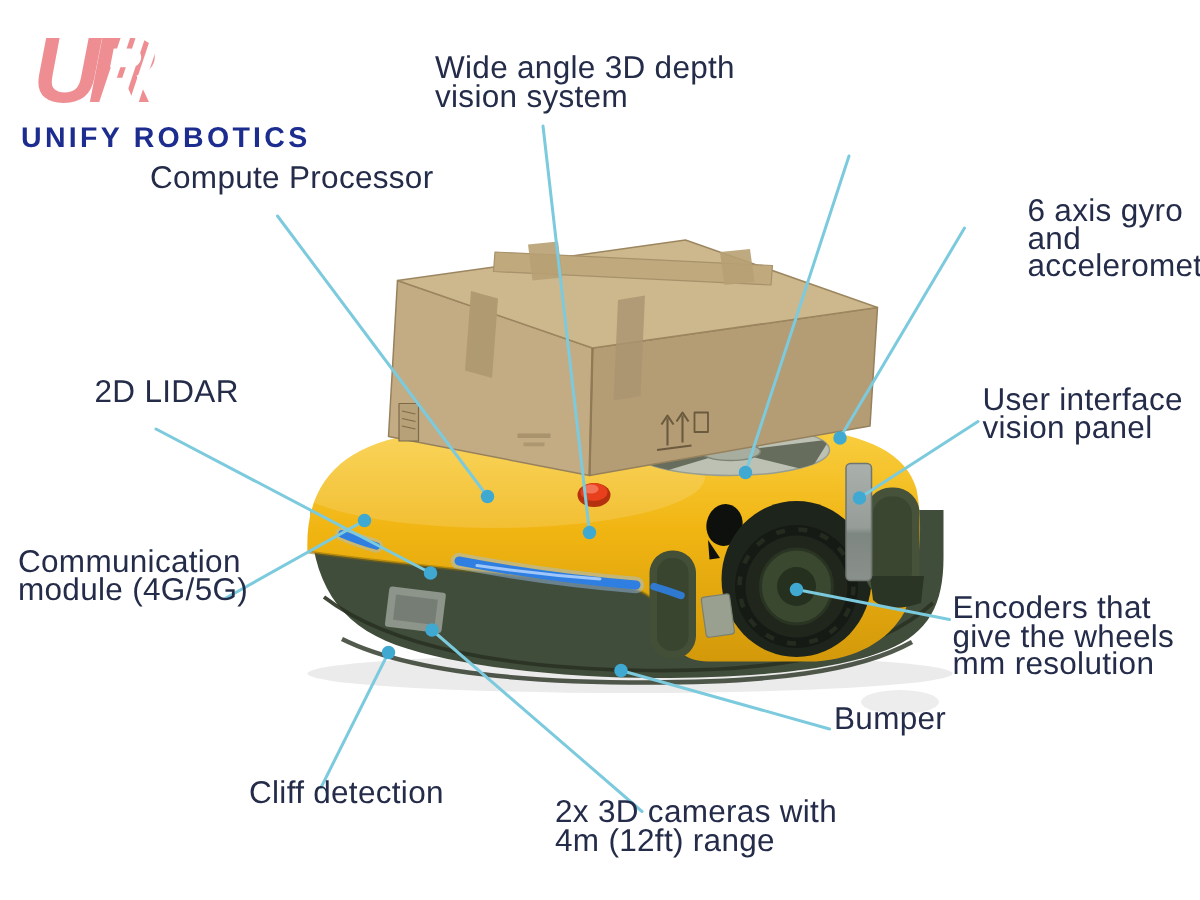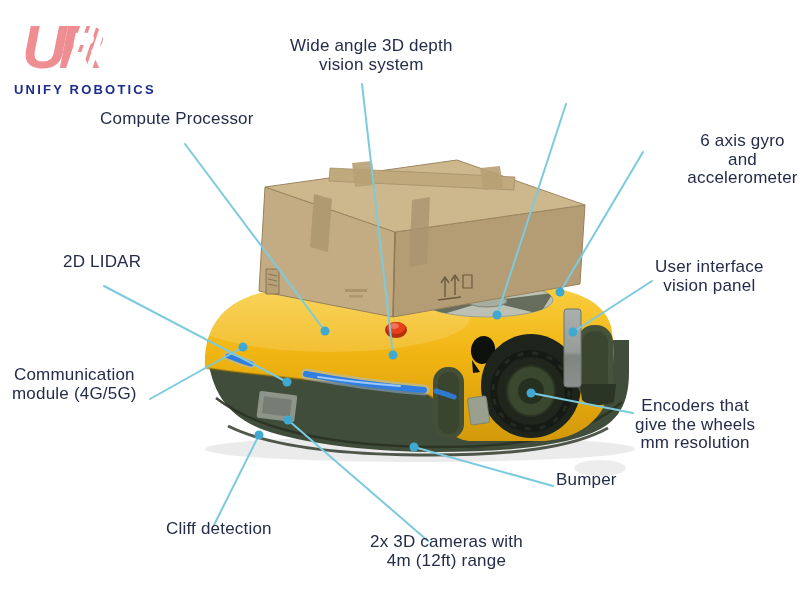--- a/index.html
+++ b/index.html
@@ -3,36 +3,35 @@
 <meta charset="utf-8">
 <style>
   html,body{margin:0;padding:0;background:#ffffff;}
   .stage{
     position:relative;width:800px;height:600px;overflow:hidden;background:#ffffff;
     font-family:"Liberation Sans", sans-serif;
   }
   .art{position:absolute;left:0;top:0;width:800px;height:600px;}
   .label{
     position:absolute;
-    font-size:17px;line-height:18.5px;letter-spacing:.2px;
+    font-size:21px;line-height:18.5px;letter-spacing:.2px;
     color:var(--label-text,#242c4a);
     white-space:pre-line;
     z-index:5;
-    text-align:center;
   }
   .logo{position:absolute;left:14px;top:10px;z-index:6;}
   .logo-mark{display:block;}
   .logo-mark text{
     fill:var(--logo-pink,#ee8e92);
     font-family:"Liberation Sans", sans-serif;
     font-weight:bold;font-style:italic;
   }
   .logo-company{
     margin-top:2px;
-    font-size:13px;font-weight:bold;letter-spacing:2.2px;
+    font-size:19px;font-weight:bold;letter-spacing:2.2px;
     color:var(--logo-navy,#1c2d8f);
     white-space:nowrap;
   }
   .leader{stroke:var(--leader-line,#7ccadd);stroke-width:2;fill:none;stroke-linecap:round;}
   .dot{fill:var(--leader-dot,#3fa9d2);}
 </style>
 </head>
 <body>
 
 <div class="stage">

